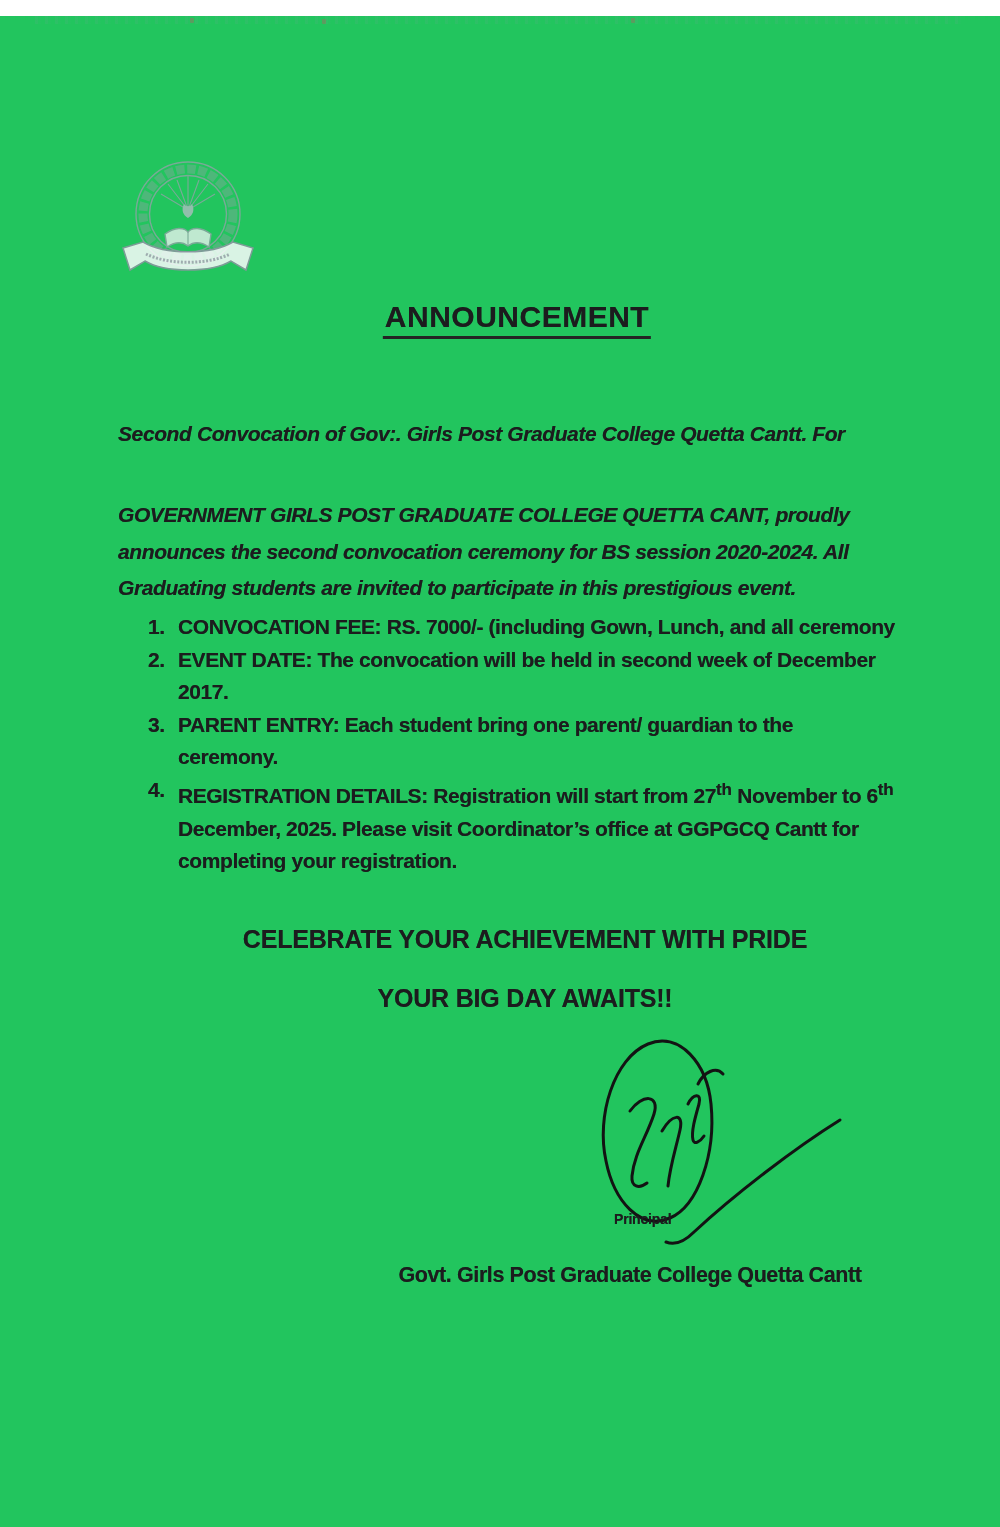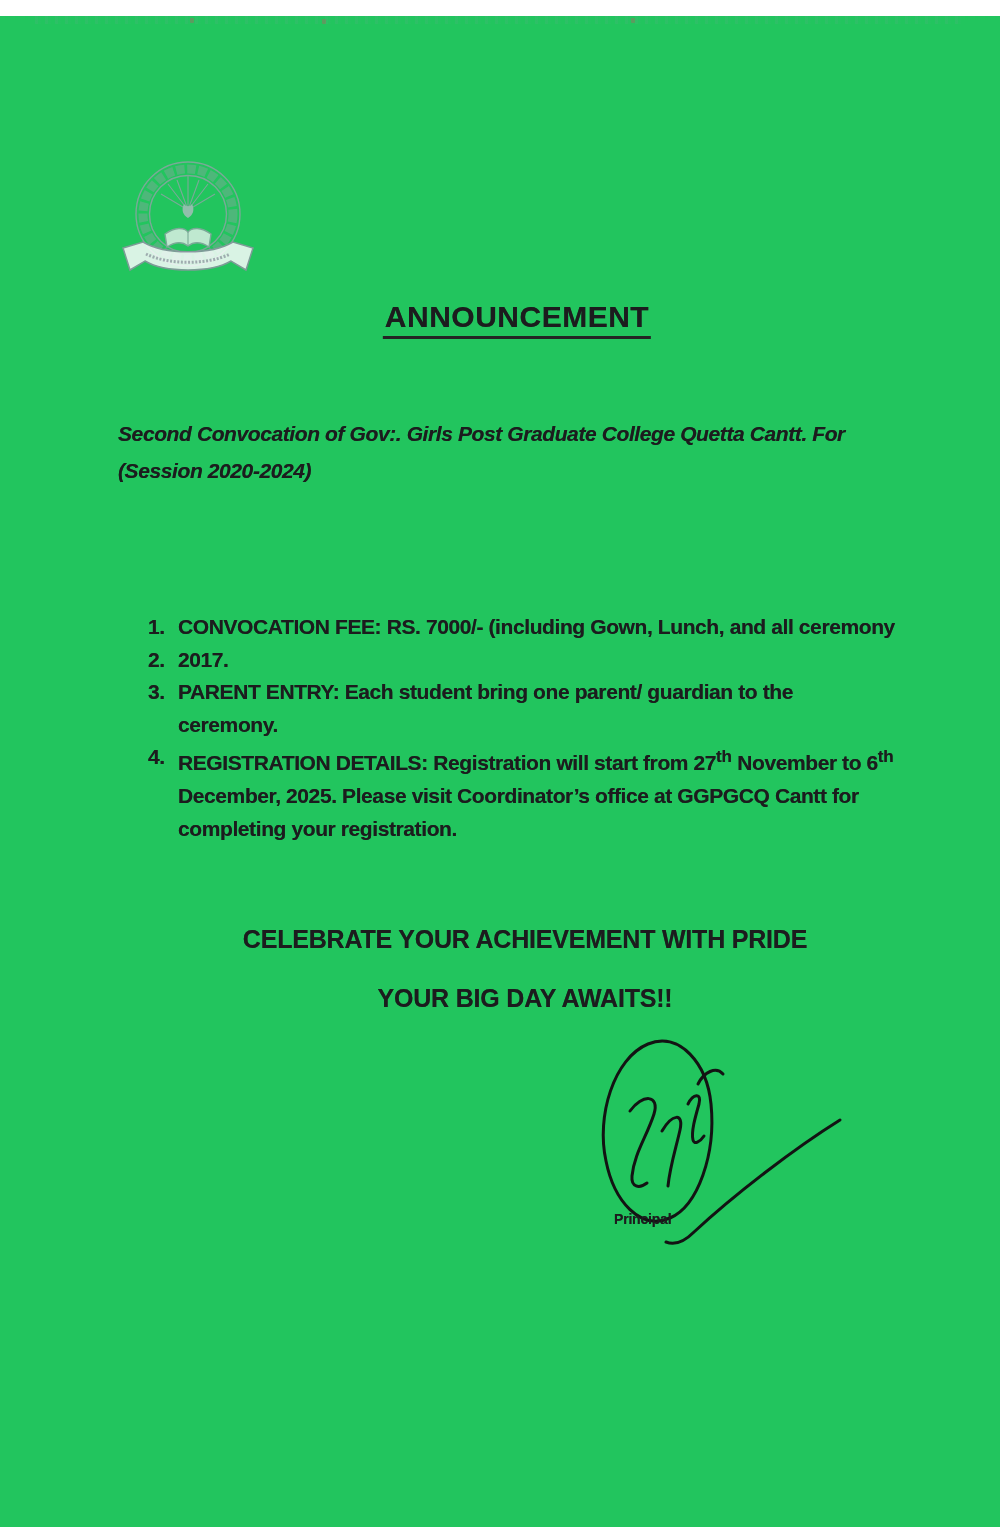--- a/index.html
+++ b/index.html
@@ -64,36 +64,41 @@
     <g stroke="#8d95a1" fill="#fafbfc" stroke-width="1.5" opacity="0.85">
       <path d="M10 90 L30 84 C52 97 98 97 120 84 L140 90 L133 112 L118 103 C98 115 52 115 32 103 L17 112 Z"></path>
     </g>
     <path d="M33 96 C55 107 95 107 117 96" stroke="#868e99" stroke-width="3" stroke-dasharray="2 1.6" fill="none" opacity="0.7"></path>
   </svg>
 
   <div class="heading txt">ANNOUNCEMENT</div>
 
   <div class="para intro txt">
     <div class="line">Second Convocation of Gov:. Girls Post Graduate College Quetta Cantt. For</div>
-    <div class="line">(Session 2020-2024)</div>
   </div>
 
+  <div class="para body-para txt">
+    <div class="line">GOVERNMENT GIRLS POST GRADUATE COLLEGE QUETTA CANT, proudly</div>
+    <div class="line">announces the second convocation ceremony for BS session 2020-2024. All</div>
+    <div class="line">Graduating students are invited to participate in this prestigious event.</div>
+  </div>
 
   <div class="list txt">
 
     <div class="list-item">
       <div class="list-num">1.</div>
       <div class="list-lines">
         <div class="line">CONVOCATION FEE: RS. 7000/- (including Gown, Lunch, and all ceremony</div>
       </div>
     </div>
 
     <div class="list-item">
       <div class="list-num">2.</div>
       <div class="list-lines">
+        <div class="line">EVENT DATE: The convocation will be held in second week of December</div>
         <div class="line">2017.</div>
       </div>
     </div>
 
     <div class="list-item">
       <div class="list-num">3.</div>
       <div class="list-lines">
         <div class="line">PARENT ENTRY: Each student bring one parent/ guardian to the</div>
         <div class="line">ceremony.</div>
       </div>
@@ -118,14 +123,15 @@
       <path d="M60 10 C26 24, 8 82, 18 127 C26 167, 52 197, 82 184 C110 172, 128 120, 123 70 C119 30, 92 -3, 60 10 Z"></path>
       <path d="M42 77 C54 60, 72 60, 66 80 C59 102, 46 120, 44 142 C43 153, 51 155, 59 149"></path>
       <path d="M74 97 C84 80, 96 78, 92 96 C88 114, 82 132, 80 152"></path>
       <path d="M100 70 C105 60, 114 58, 111 70 C107 84, 103 98, 105 106 C106 111, 112 108, 116 102"></path>
       <path d="M110 50 C116 38, 128 32, 135 40"></path>
       <path d="M252 86 C207 114, 147 160, 106 198 C98 206, 88 212, 78 208"></path>
     </g>
   </svg>
 
   <div class="principal txt">Principal</div>
+  <div class="org-line txt">Govt. Girls Post Graduate College Quetta Cantt</div>
 
 </div>
 
 </body></html>

